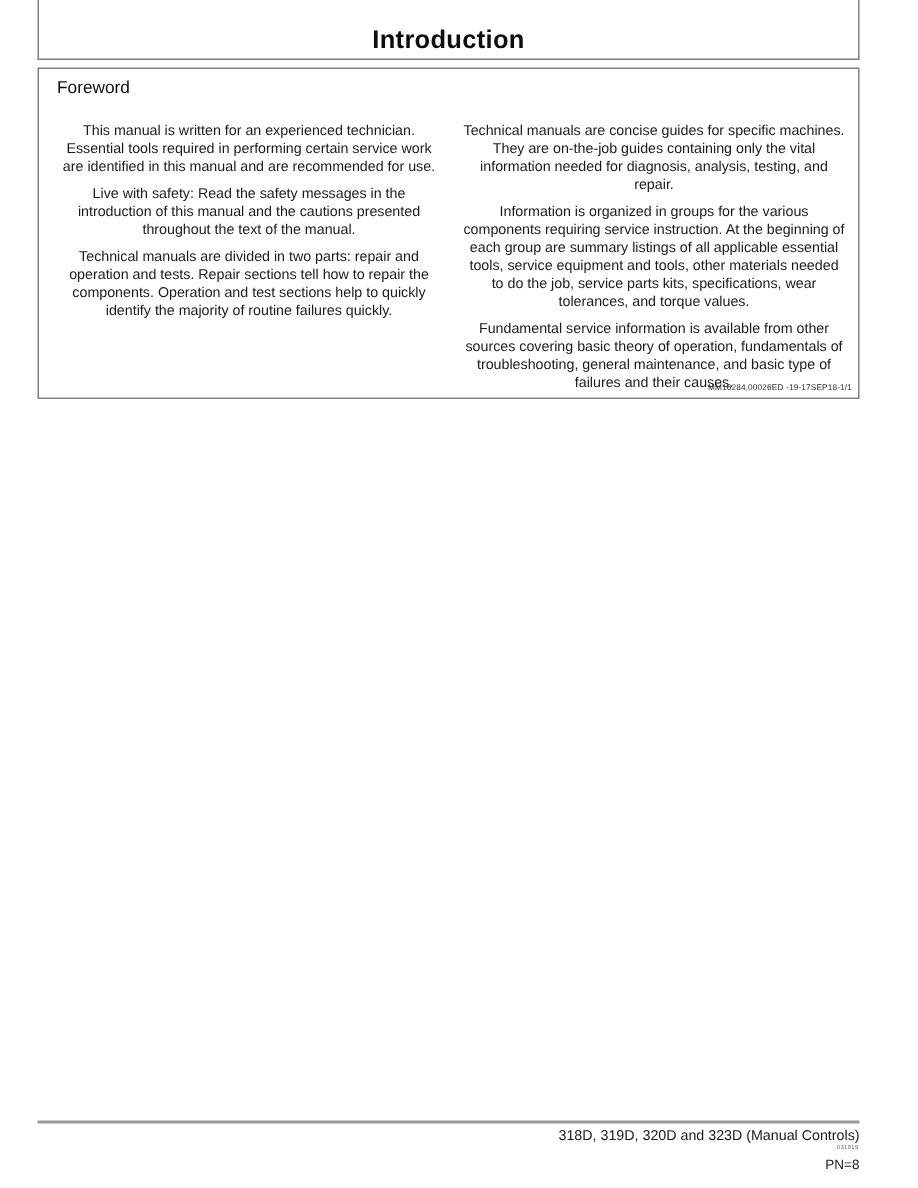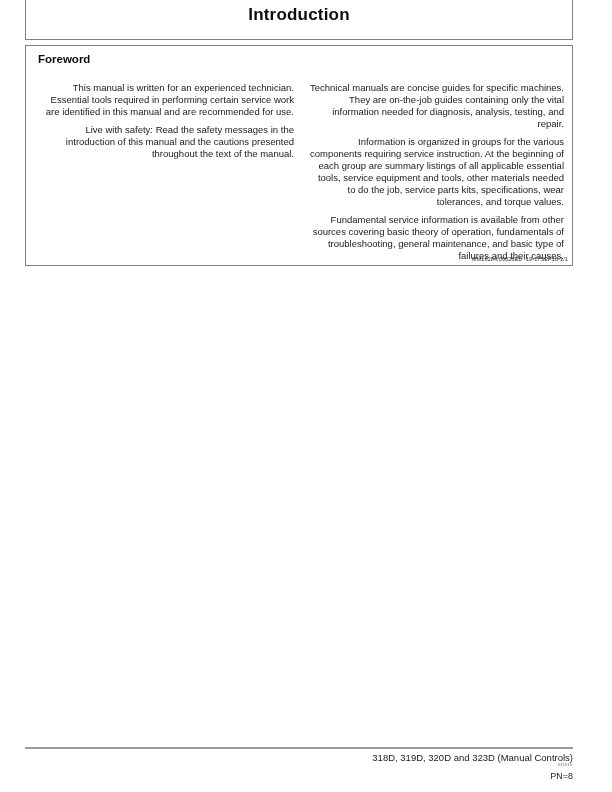--- a/index.html
+++ b/index.html
@@ -6,42 +6,42 @@
   body{
     width:612px;height:792px;position:relative;overflow:hidden;
     font-family:"Liberation Sans","DejaVu Sans",sans-serif;
     color:#1a1a1a;
   }
   
   .title-box{
     position:absolute;left:25px;top:0;width:548px;height:40px;
     border-left:1px solid #808080;border-right:1px solid #808080;border-bottom:1px solid #808080;
     display:flex;align-items:flex-end;justify-content:center;
-    box-sizing:border-box;padding-bottom:14px;
+    box-sizing:border-box;padding-bottom:2px;
   }
   .title-box h1{
     margin:0;font-size:17px;font-weight:bold;color:#0d0d0d;letter-spacing:0.2px;
   }
   
   .foreword-box{
     position:absolute;left:25px;top:45px;width:548px;height:221px;
     border:1px solid #808080;box-sizing:border-box;
   }
   .foreword-heading{
     position:absolute;top:7px;left:12px;margin:0;
-    font-size:11.5px;font-weight:bold;color:#0d0d0d;
+    font-size:11.5px;font-weight:normal;color:#0d0d0d;
   }
   .columns{
     position:absolute;top:36px;left:12px;right:8px;
     display:flex;gap:14px;
   }
   .col{flex:1;min-width:0;}
   .col p{
     margin:0 0 6px 0;font-size:9.5px;line-height:12px;color:#1a1a1a;
-    text-align:right;
+    text-align:center;
   }
   .alert-icon{
     display:inline-block;width:13px;height:12px;vertical-align:-2px;margin-right:3px;
   }
   .ref-code{
     position:absolute;right:4px;bottom:3px;
     font-size:5.5px;color:#2b2b2b;letter-spacing:0.1px;white-space:nowrap;
   }
   
   .footer-rule{
@@ -68,20 +68,21 @@
   <h1>Introduction</h1>
 </div>
 
 <div class="foreword-box">
   <h2 class="foreword-heading">Foreword</h2>
 
   <div class="columns">
     <div class="col">
       <p><span>This manual is written for an experienced technician. Essential tools required in performing certain service work are identified in this manual and are recommended for use.</span></p>
       <p><span>Live with safety: Read the safety messages in the introduction of this manual and the cautions presented throughout the text of the manual.</span></p>
+      <p><span>Technical manuals are divided in two parts: repair and operation and tests. Repair sections tell how to repair the components. Operation and test sections help to quickly identify the majority of routine failures quickly.</span></p>
     </div>
     <div class="col">
       <p><span>Technical manuals are concise guides for specific machines. They are on-the-job guides containing only the vital information needed for diagnosis, analysis, testing, and repair.</span></p>
       <p><span>Information is organized in groups for the various components requiring service instruction. At the beginning of each group are summary listings of all applicable essential tools, service equipment and tools, other materials needed to do the job, service parts kits, specifications, wear tolerances, and torque values.</span></p>
       <p><span>Fundamental service information is available from other sources covering basic theory of operation, fundamentals of troubleshooting, general maintenance, and basic type of failures and their causes.</span></p>
     </div>
   </div>
 
   <div class="ref-code">MM16284,00026ED -19-17SEP18-1/1</div>
 </div>

